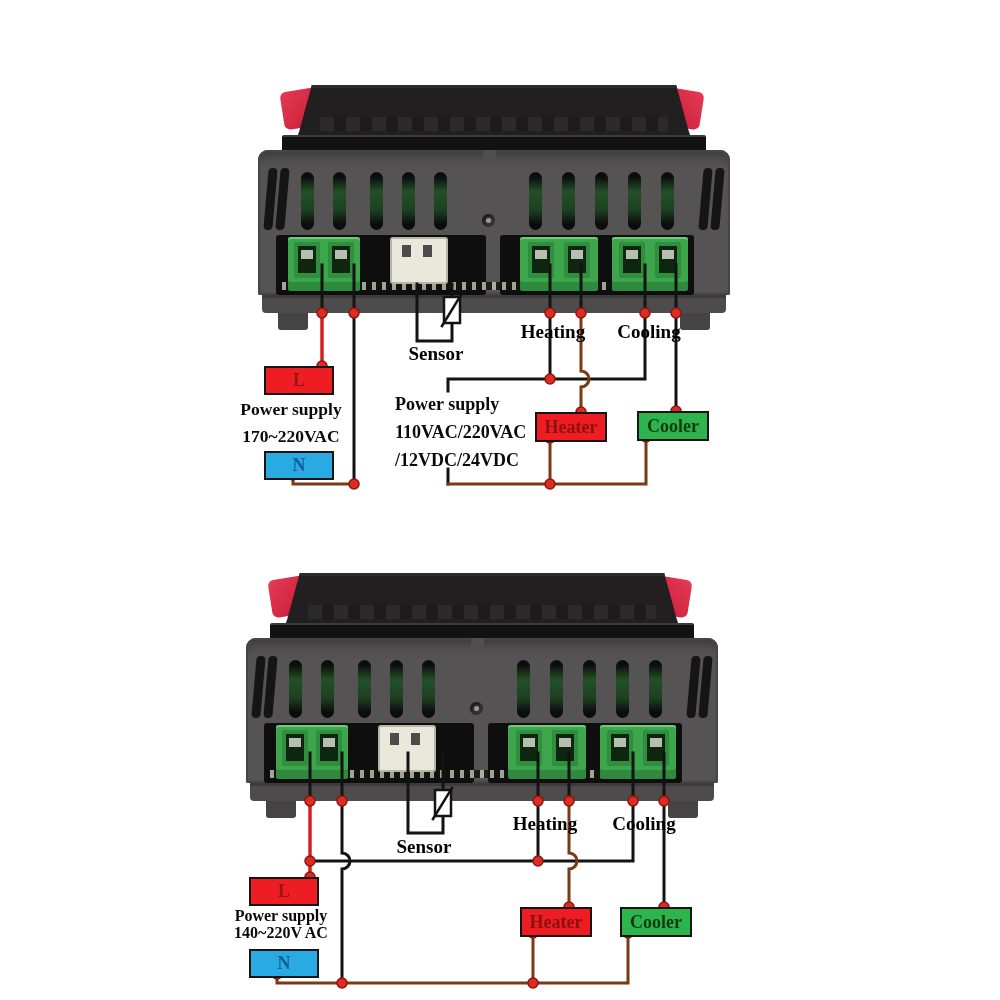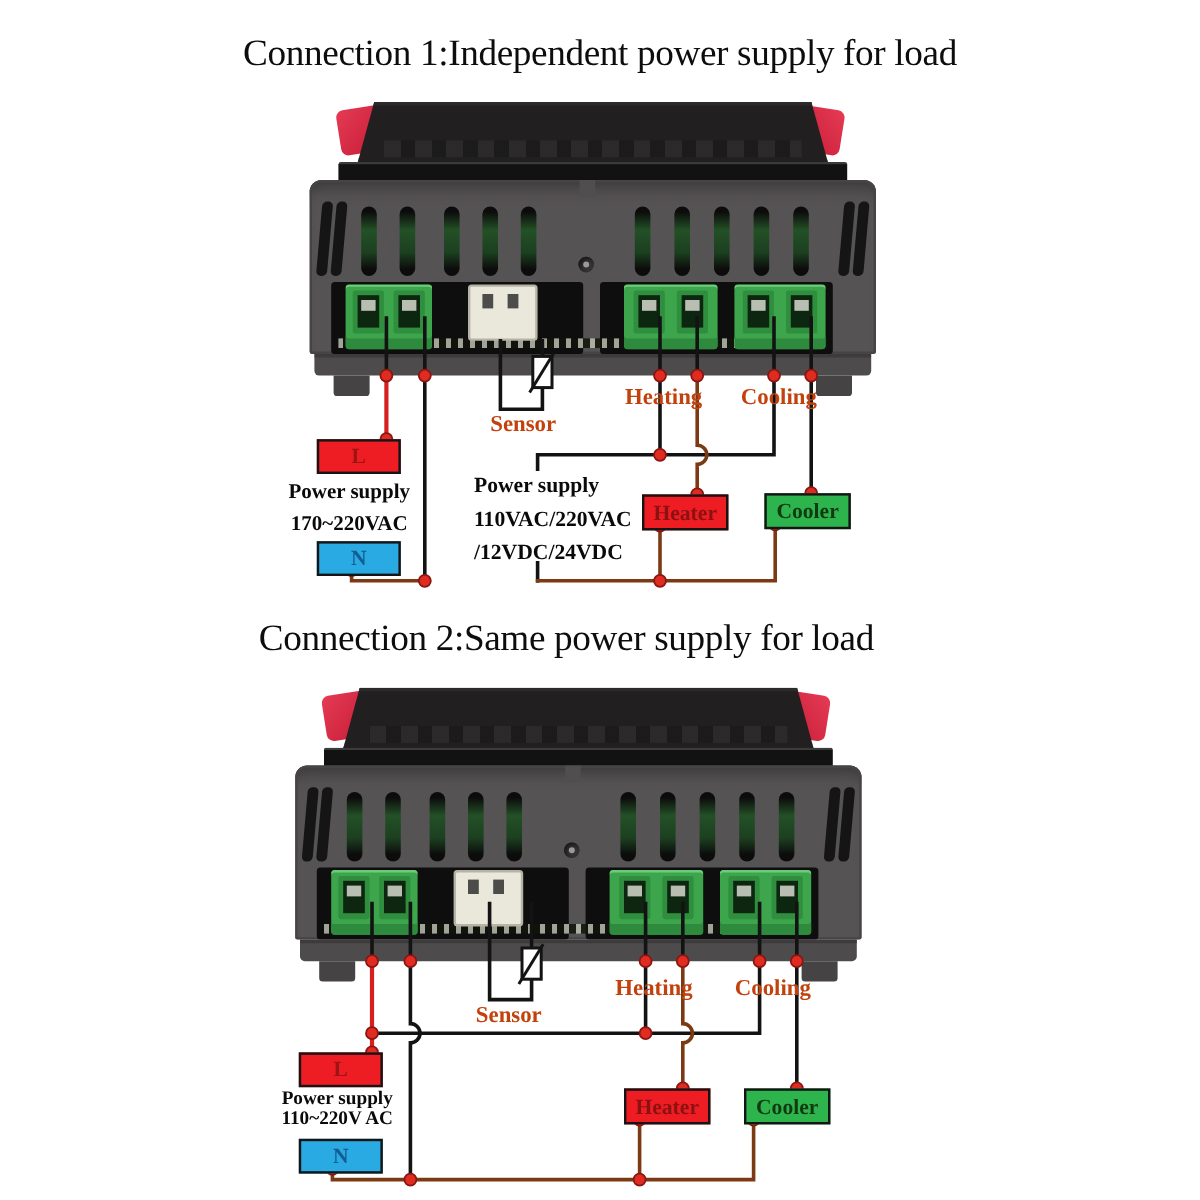--- a/index.html
+++ b/index.html
@@ -54,33 +54,31 @@
   #wires{position:absolute;left:0;top:0;pointer-events:none;}
 
   .wbox{position:absolute;border:2px solid #151515;display:flex;align-items:center;justify-content:center;
         font:700 18px "Liberation Serif",serif;}
   .box-l,.box-heater{background:#ee1c23;}
   .box-l{color:#9c1414;} .box-heater{color:#8c1212;}
   .box-n{background:#2aaae2;color:#135d93;}
   .box-cooler{background:#2eb44d;color:#123a12;}
 
   .lbl{position:absolute;transform:translateX(-50%);white-space:nowrap;
-       font:700 19px "Liberation Serif",serif;color:#c2410c;}
+       font:700 19px "Liberation Serif",serif;color:#000000;}
   .ps{position:absolute;font:700 17.5px/27px "Liberation Serif",serif;color:#0a0a0a;}
   .ps.center{transform:translateX(-50%);text-align:center;}
   .ps.mid{font-size:18px;line-height:28px;}
   .ps.tight{font-size:16px;line-height:17px;}
 </style>
 </head>
 <body>
 
 <div id="canvas">
 
-  <div class="title" style="left:500px;top:27px">Connection 1:Independent power supply for load</div>
-  <div class="title" style="left:472px;top:515px">Connection 2:Same power supply for load</div>
 
   <div class="device" style="left:258px;top:82px">
   <div class="d-red l"></div>
   <div class="d-red r"></div>
   <div class="d-top"></div>
   <div class="d-lip"></div>
   <div class="d-body">
     <div class="d-notch"></div>
     <div class="d-side" style="left:8px"></div>
     <div class="d-side" style="left:20px"></div>
@@ -252,20 +250,20 @@
   <div class="wbox box-heater" style="left:535px;top:412px;width:68px;height:26px">Heater</div>
   <div class="wbox box-cooler" style="left:637px;top:411px;width:68px;height:26px">Cooler</div>
 
   <div class="lbl" style="left:424px;top:836px">Sensor</div>
   <div class="lbl" style="left:545px;top:813px">Heating</div>
   <div class="lbl" style="left:644px;top:813px">Cooling</div>
 
   <div class="wbox box-l" style="left:249px;top:877px;width:66px;height:25px">L</div>
   <div class="ps center tight" style="left:281px;top:907px">
     <div>Power supply</div>
-    <div>110~220V AC</div>
+    <div>140~220V AC</div>
   </div>
   <div class="wbox box-n" style="left:249px;top:949px;width:66px;height:25px">N</div>
 
   <div class="wbox box-heater" style="left:520px;top:907px;width:68px;height:26px">Heater</div>
   <div class="wbox box-cooler" style="left:620px;top:907px;width:68px;height:26px">Cooler</div>
 
 </div>
 
 </body></html>

